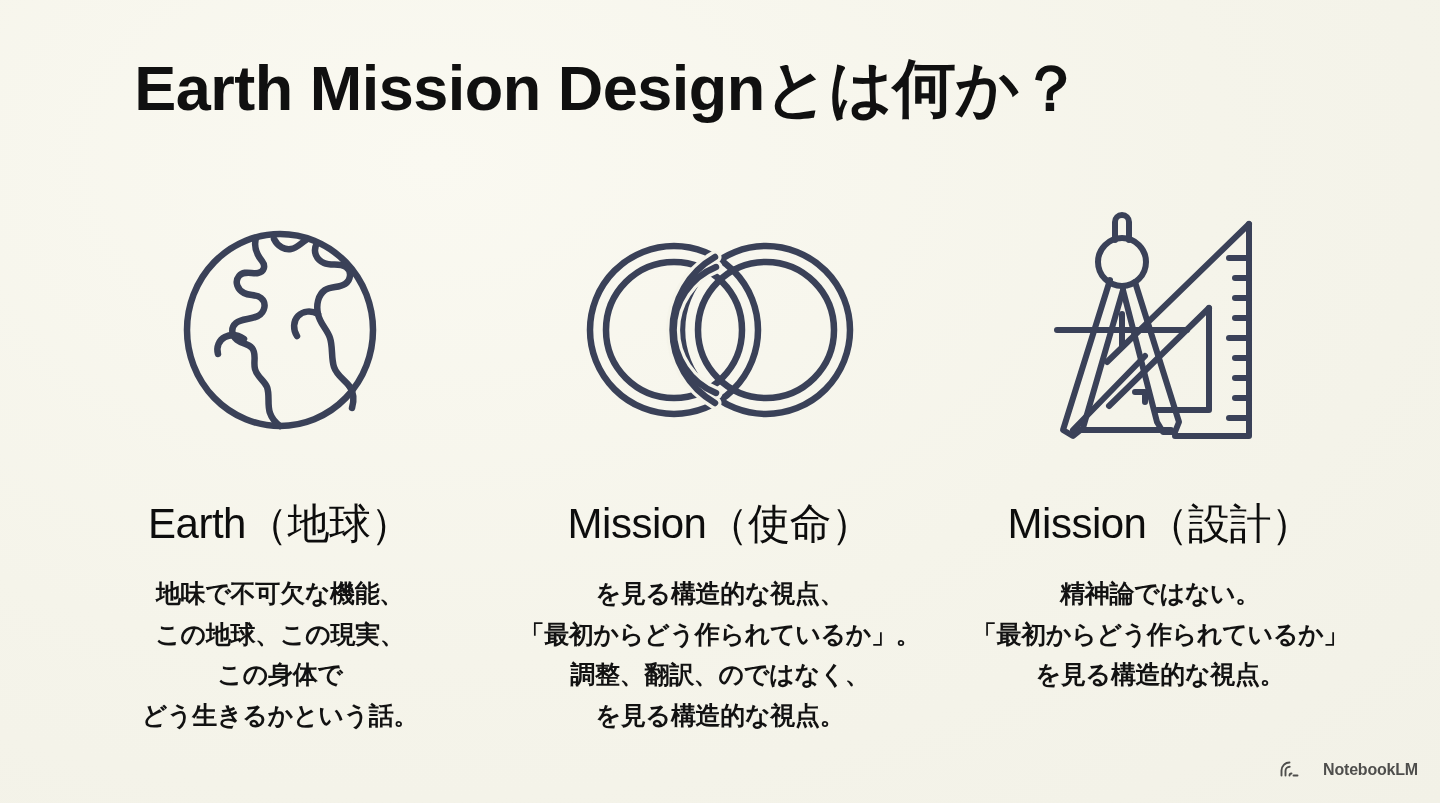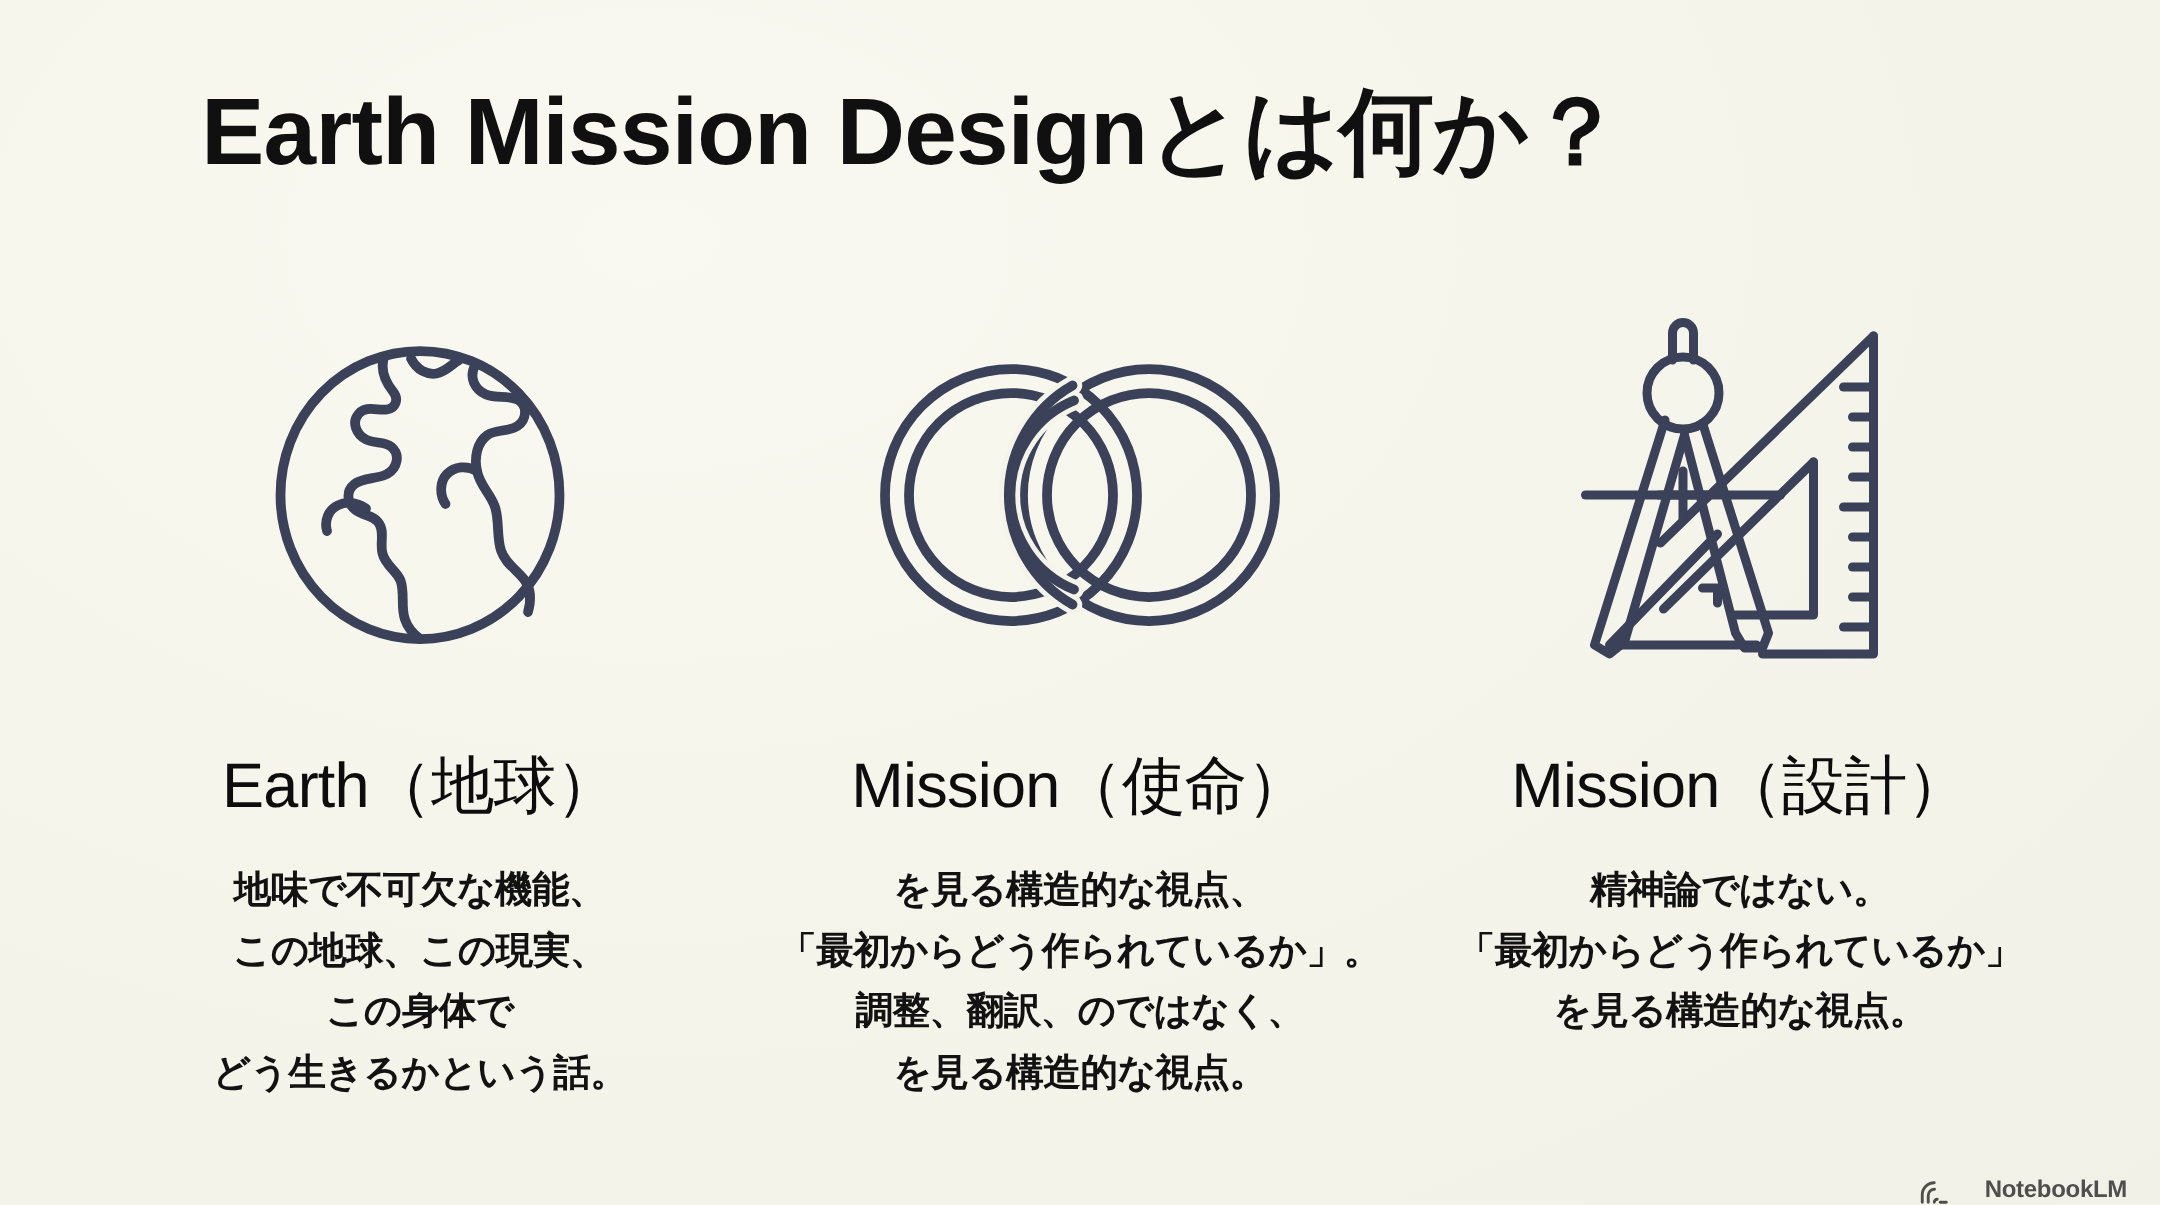--- a/index.html
+++ b/index.html
@@ -76,23 +76,23 @@
     color: #121212;
     letter-spacing: -0.3px;
   }
   .col-body .line {
     display: block;
     white-space: nowrap;
   }
   .watermark {
     position: absolute;
     right: 22px;
-    bottom: 0;
-    display: flex;
-    align-items: flex-end;
+    bottom: 24px;
+    display: flex;
+    align-items: flex-start;
     gap: 24px;
     opacity: 0.82;
   }
   .watermark-label {
     font-size: 16px;
     font-weight: 600;
     color: #2b2b2b;
     letter-spacing: -0.2px;
   }
   .watermark svg { display: block; }

